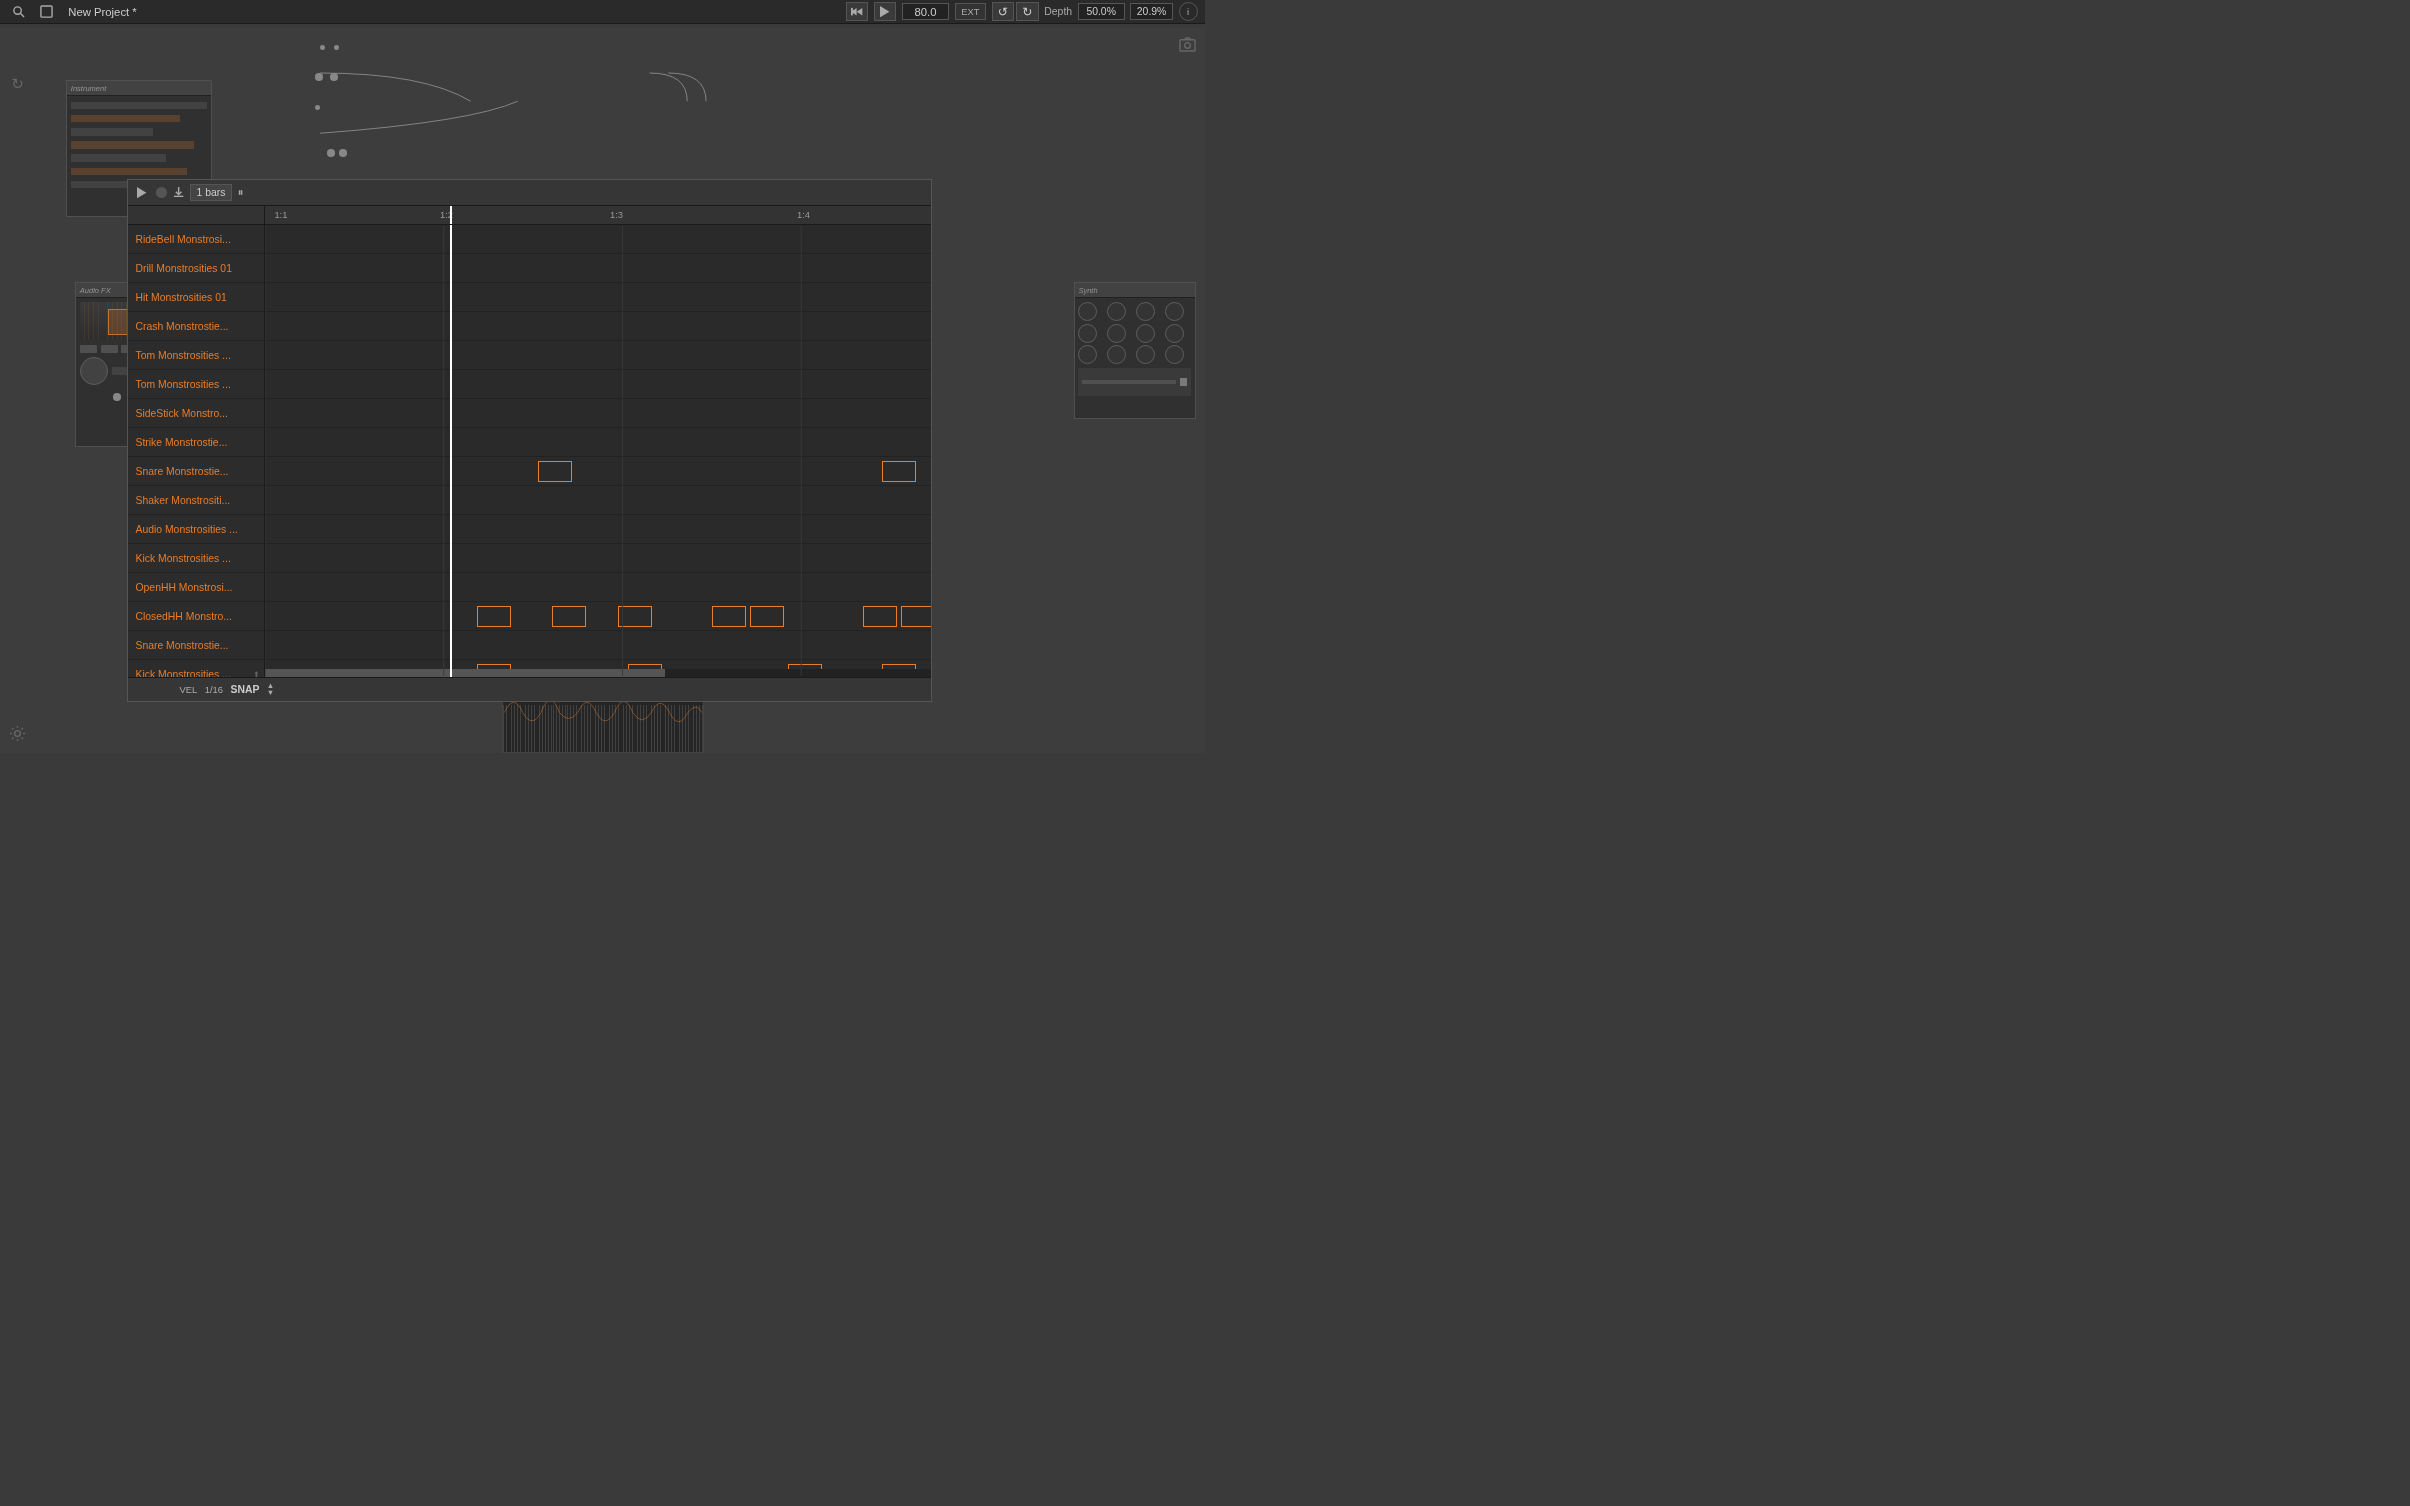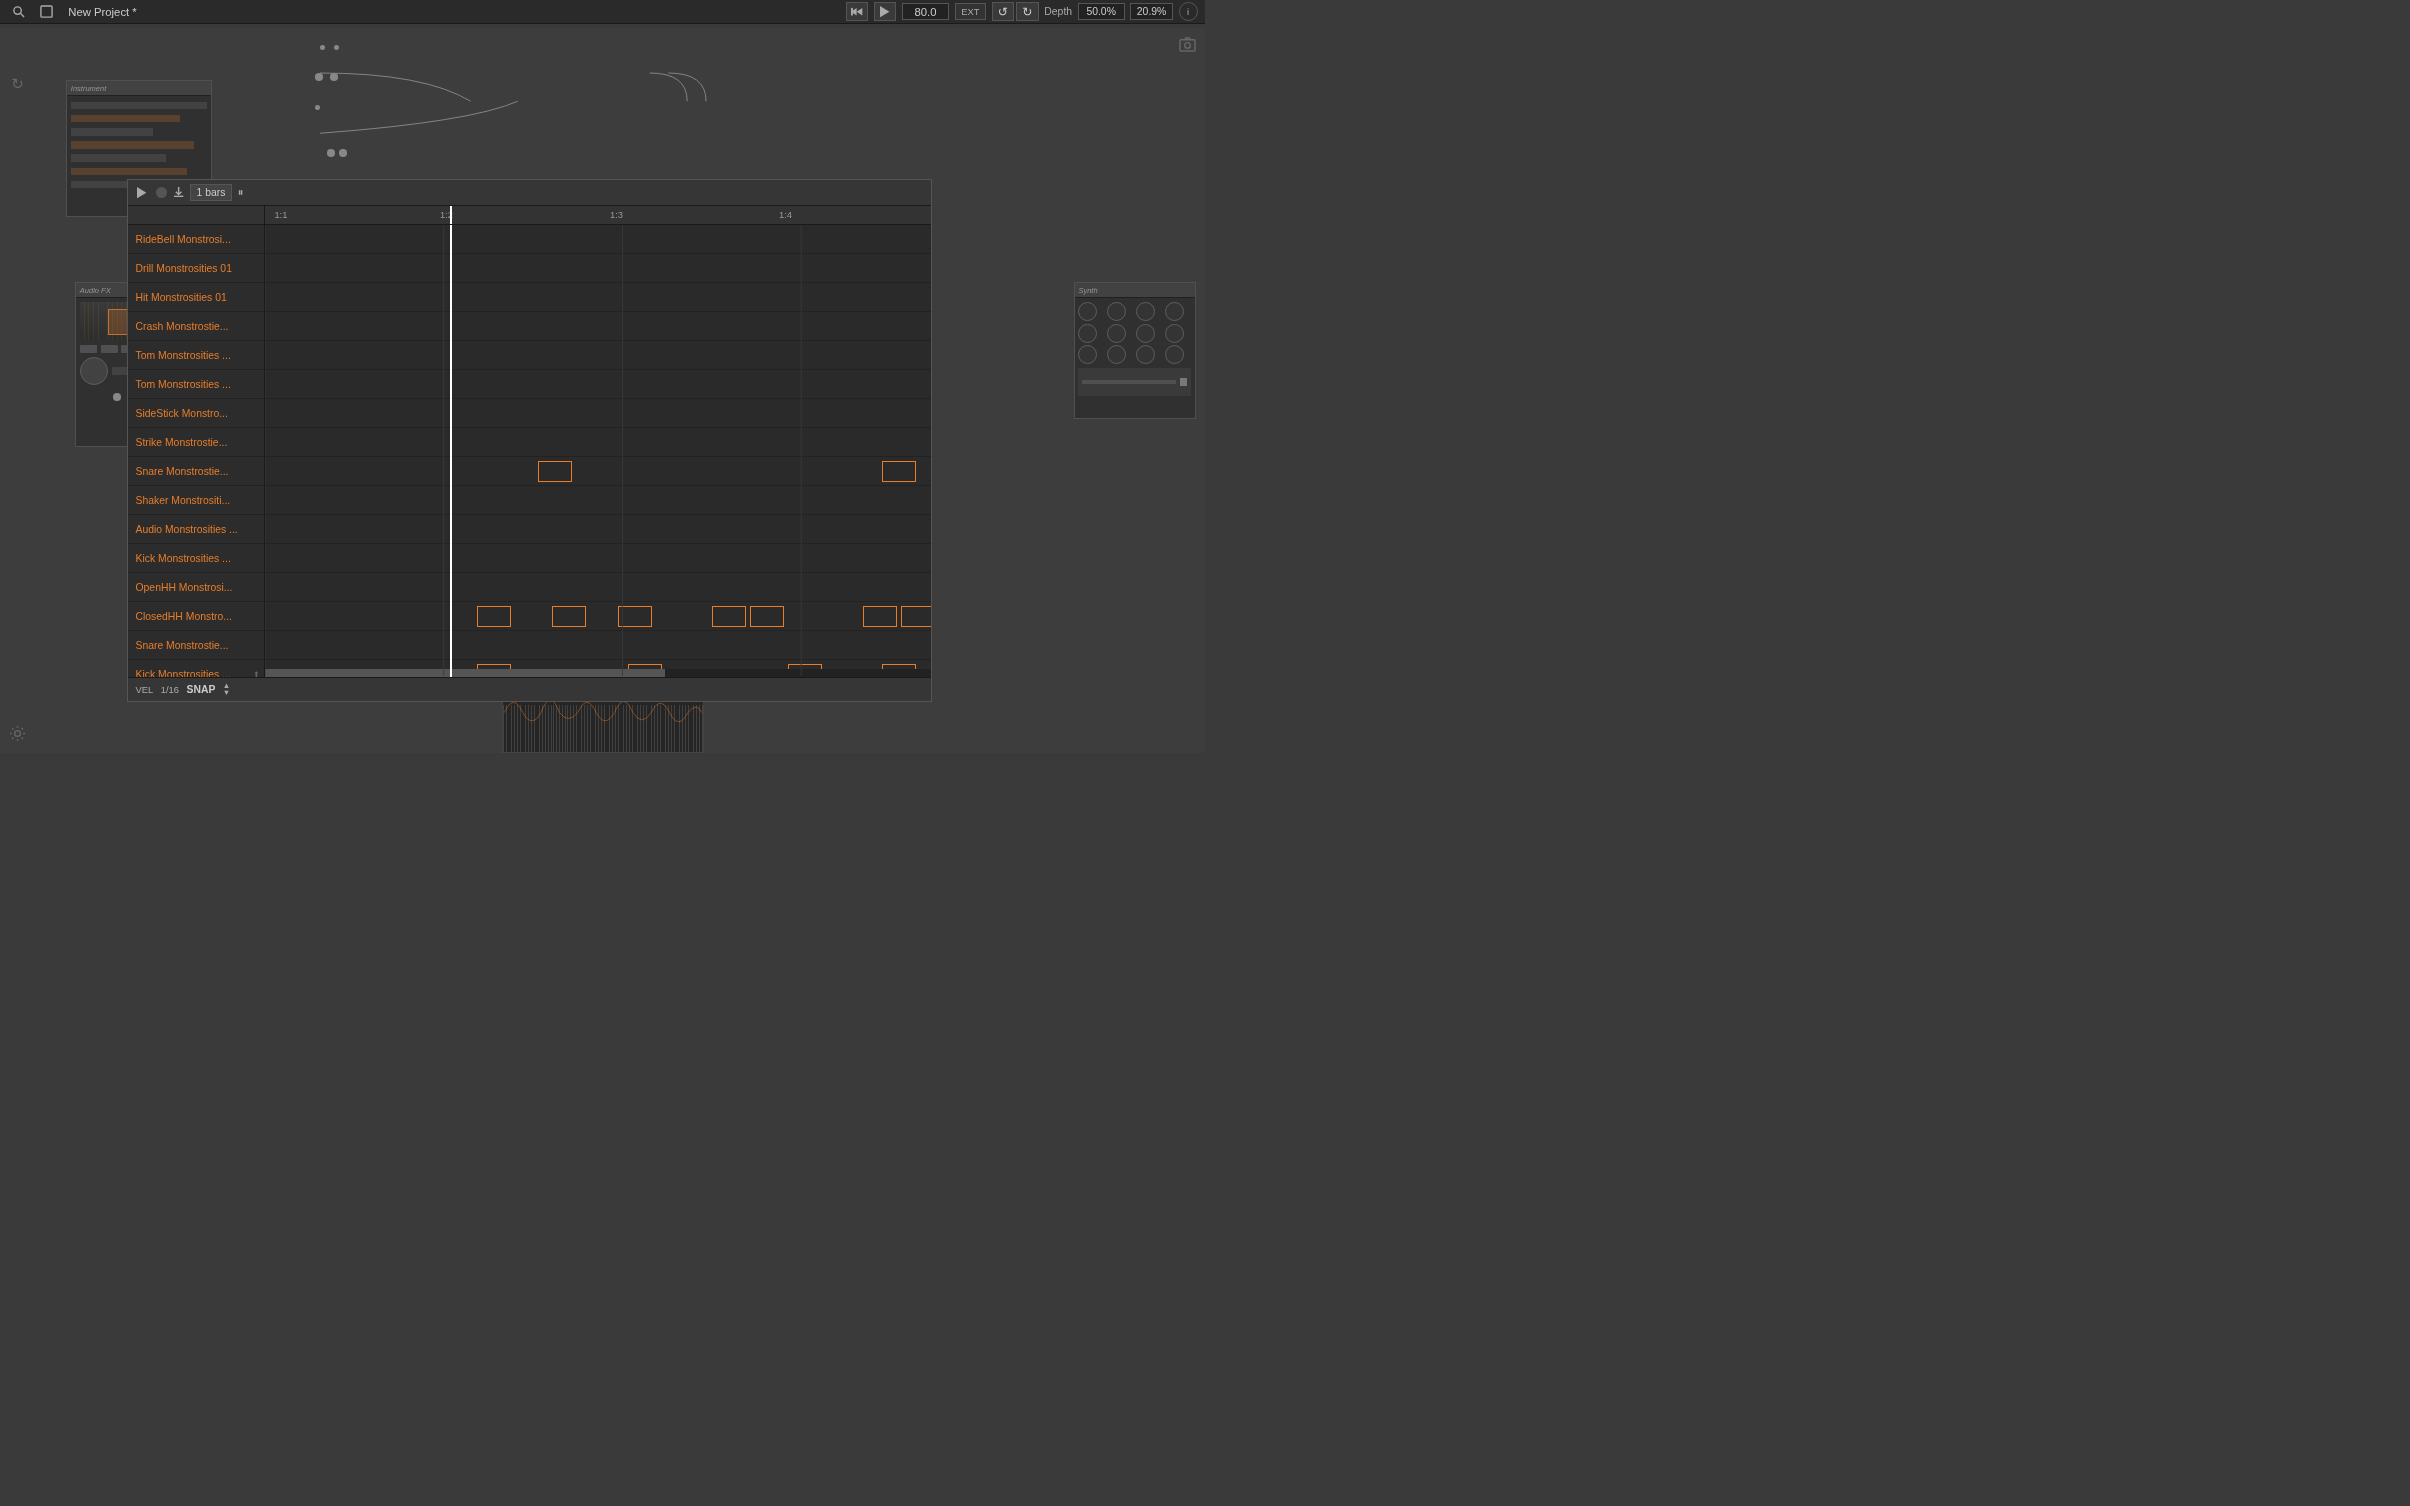--- a/index.html
+++ b/index.html
@@ -293,20 +293,21 @@
       border-top: 0.9px solid #1a1a1a;
       display: flex;
       align-items: center;
       padding: 0 7.5px;
       gap: 7.5px;
     }
 
     .vel-label {
       color: #aaa;
       font-size: 9.4px;
+      margin-left: 44px;
     }
 
     .snap-fraction {
       color: #aaa;
       font-size: 9.4px;
     }
 
     .snap-label {
       color: #ccc;
       font-size: 10.4px;
@@ -628,21 +629,21 @@
       <div class="bars-label">1 bars</div>
       <div class="seq-pause">⏸</div>
     </div>
 
     <div style="display: flex; height: 19px; background: #333; border-bottom: 0.9px solid #1a1a1a;">
       <div style="width: 137px; min-width: 137px; border-right: 0.9px solid #1a1a1a;"></div>
       <div style="flex: 1; position: relative;">
         <span class="timeline-marker" style="left: 9.4px;">1:1</span>
         <span class="timeline-marker" style="left: 175px;">1:2</span>
         <span class="timeline-marker" style="left: 345px;">1:3</span>
-        <span class="timeline-marker" style="left: 514px;">1:4</span>
+        <span class="timeline-marker" style="left: 532px;">1:4</span>
 
         <div style="position: absolute; top: 0; bottom: 0; left: 185px; width: 1.9px; background: white;"></div>
       </div>
     </div>
 
     <div id="seq-main">
       <div id="track-names">
 
       <div class="track-name">RideBell Monstrosi...</div>
           <div class="track-name">Drill Monstrosities 01</div>

